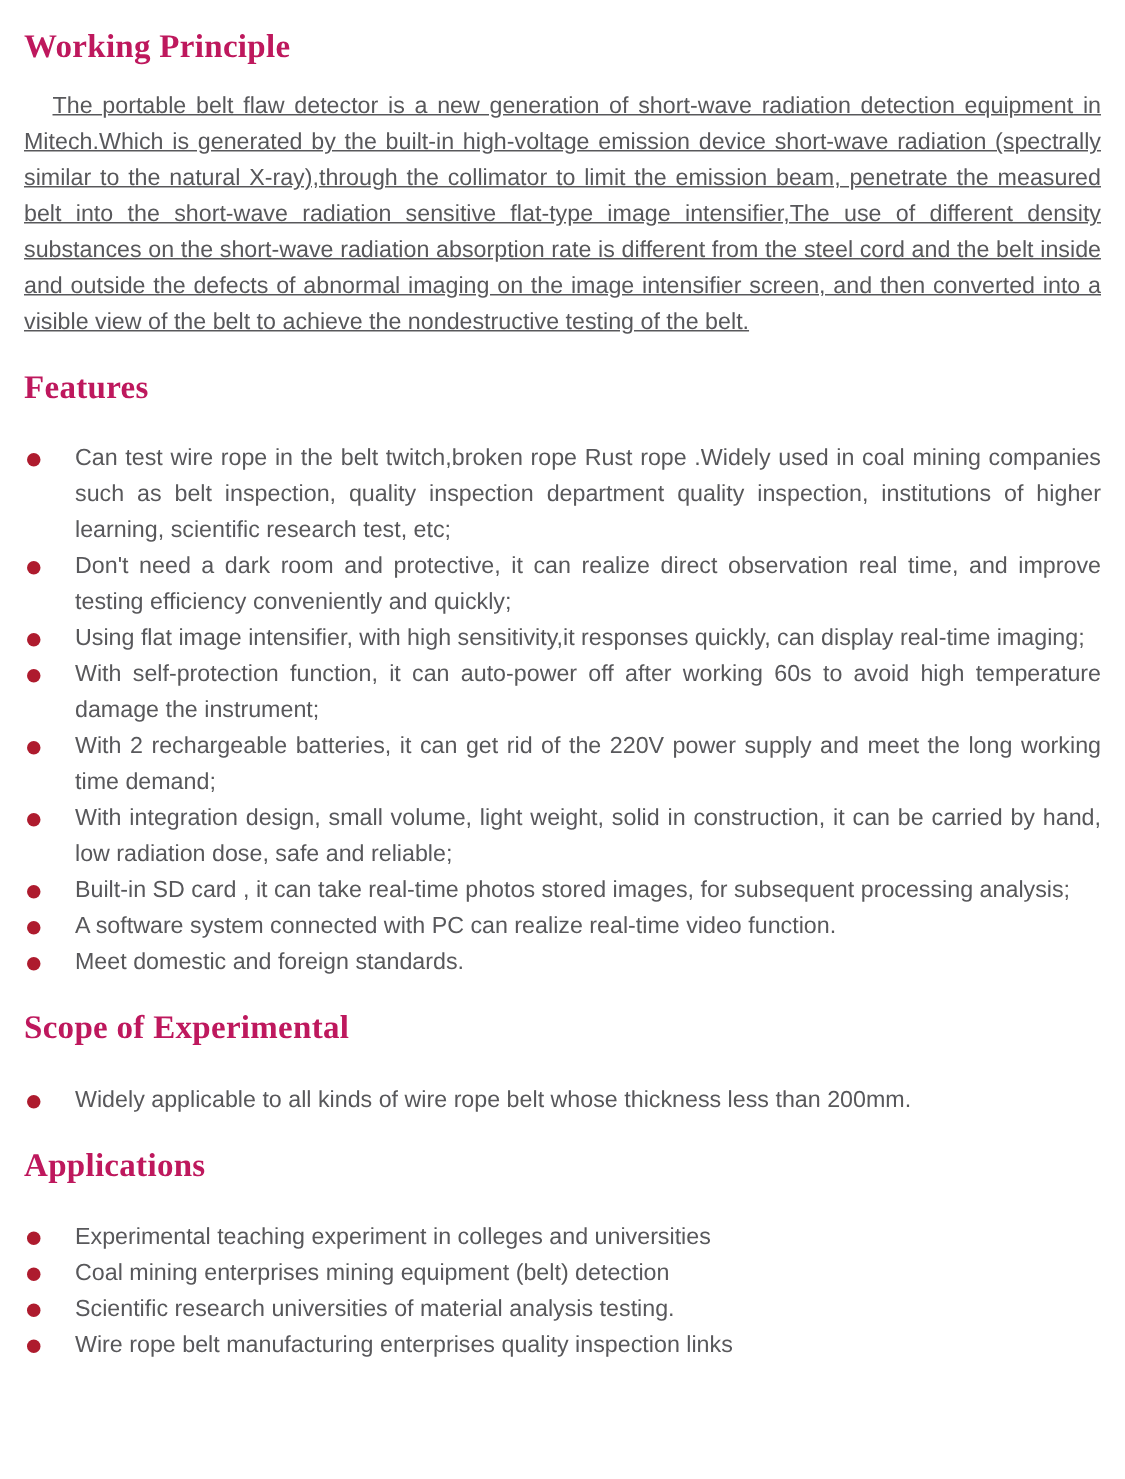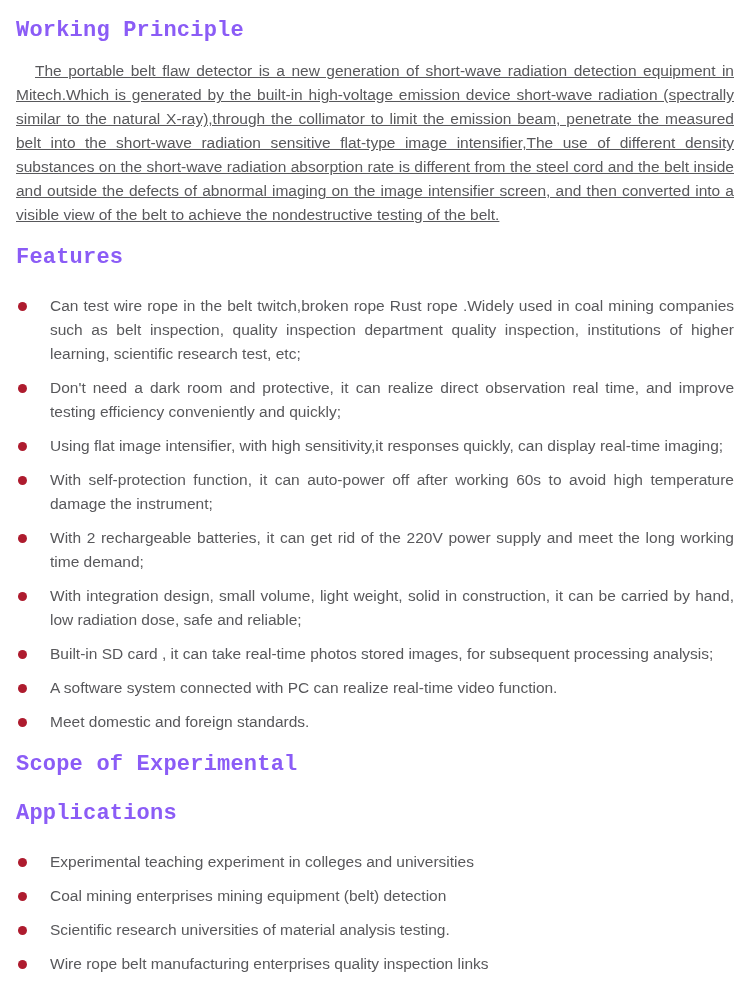--- a/index.html
+++ b/index.html
@@ -13,25 +13,25 @@
     font-family: "Liberation Sans", "DejaVu Sans", sans-serif;
     font-size: 15.5px;
     color: #58585b;
     -webkit-font-smoothing: antialiased;
   }
   .page {
     padding: 19px 16px 10px 16px;
     box-sizing: border-box;
   }
   h2.section-heading {
-    font-family: Liberation Mono, monospace;
+    font-family: Liberation Serif, serif;
     font-weight: bold;
     font-size: 22px;
     line-height: 1.1;
-    color: #8b5cf6;
+    color: #be185d;
     margin: 19px 0 24px 0;
     letter-spacing: 0.2px;
   }
   h2.section-heading.first {
     margin-top: 0;
     margin-bottom: 16px;
   }
   p.intro {
     margin: 0;
     line-height: 24px;
@@ -42,21 +42,20 @@
   ul.bullet-list {
     list-style: none;
     margin: 0;
     padding: 0;
   }
   li.bullet-item {
     position: relative;
     padding-left: 34px;
     line-height: 24px;
     text-align: justify;
-    margin-top: 10px;
   }
   .bullet {
     position: absolute;
     left: 2px;
     top: 8px;
     width: 9px;
     height: 9px;
     border-radius: 50%;
     background: #ae1b2e;
   }
@@ -106,20 +105,26 @@
       <span>A software system connected with PC can realize real-time video function.</span>
     </li>
     <li class="bullet-item">
       <span class="bullet"></span>
       <span>Meet domestic and foreign standards.</span>
     </li>
   </ul>
 
   <h2 class="section-heading">Scope of Experimental</h2>
 
+  <ul class="bullet-list">
+    <li class="bullet-item">
+      <span class="bullet"></span>
+      <span>Widely applicable to all kinds of wire rope belt whose thickness less than 200mm.</span>
+    </li>
+  </ul>
 
   <h2 class="section-heading">Applications</h2>
 
   <ul class="bullet-list">
     <li class="bullet-item">
       <span class="bullet"></span>
       <span>Experimental teaching experiment in colleges and universities</span>
     </li>
     <li class="bullet-item">
       <span class="bullet"></span>

